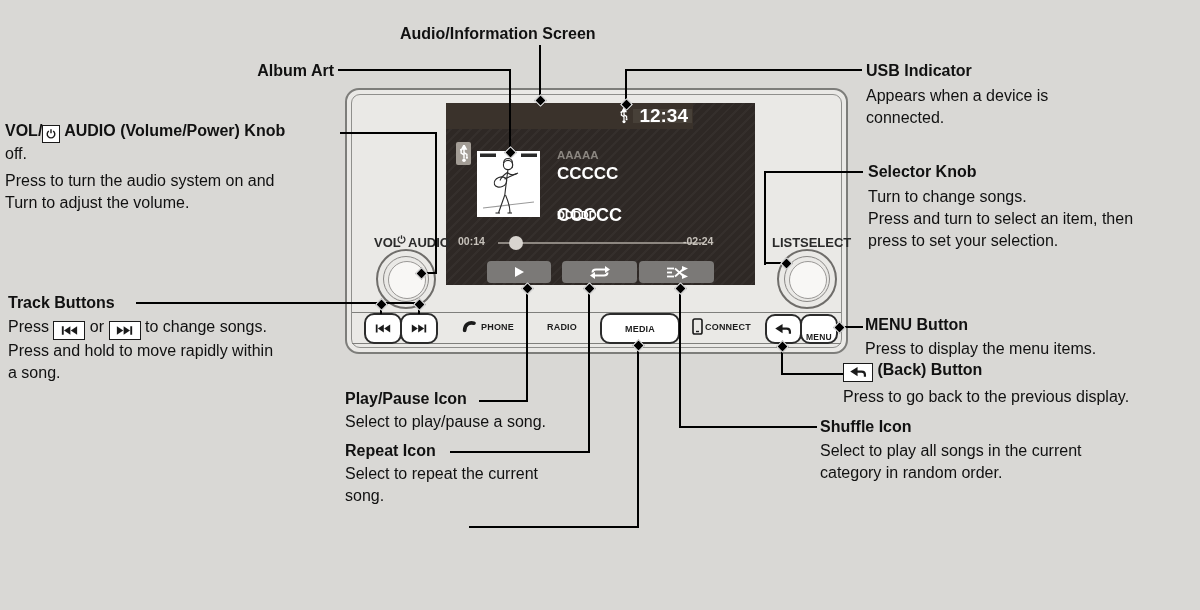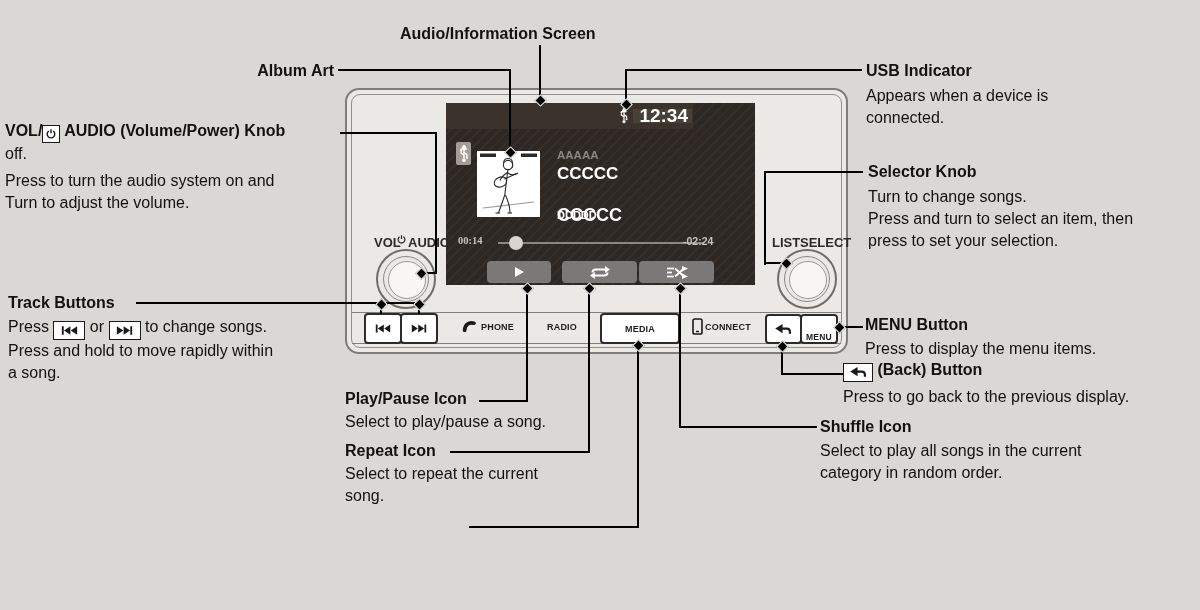--- a/index.html
+++ b/index.html
@@ -22,21 +22,21 @@
   .cl{position:absolute;background:#000;z-index:6;}
   .dia{position:absolute;width:7px;height:7px;background:#000;border:1px solid #fff;
        transform:rotate(45deg);z-index:7;}
   
   .dev-outer{position:absolute;left:345px;top:88px;width:499px;height:262px;
     border:2px solid #7d7d7a;border-radius:14px;background:#eae9e6;z-index:1;}
   .dev-inner{position:absolute;left:351px;top:94px;width:489px;height:252px;
     border:1.5px solid #8f8f8c;border-radius:9px;z-index:1;}
   .btn-band{position:absolute;left:352px;top:312px;width:489px;height:30px;
     border-top:1.5px solid #7f7f7c;border-bottom:1.5px solid #7f7f7c;z-index:2;}
-  .hwbox{position:absolute;background:#fff;border:2px solid #2b2b2b;border-radius:4px;
+  .hwbox{position:absolute;background:#fff;border:2px solid #2b2b2b;border-radius:10px;
     display:flex;align-items:center;justify-content:center;z-index:3;}
   .hwtxt{position:absolute;font-size:9px;font-weight:bold;color:#1c1c1c;z-index:3;
     letter-spacing:.2px;white-space:nowrap;}
   .knob-ring{position:absolute;border-radius:50%;z-index:2;}
   .knoblbl{position:absolute;font-size:13px;font-weight:bold;color:#2a2a2a;z-index:2;
     white-space:nowrap;}
   
   .screen{position:absolute;left:446px;top:103px;width:309px;height:182px;
     background:#2e2825;z-index:2;
     background-image:repeating-linear-gradient(135deg,rgba(255,255,255,.03) 0 2px,transparent 2px 7px);}
@@ -113,21 +113,21 @@
           <line x1="30.5" y1="62" x2="35" y2="62"></line>
         </g>
       </svg>
     </div>
 
     <div class="songline" style="top:46px;font-size:11.5px;color:#8b8680;">AAAAA</div>
     <div class="songline" style="top:61px;font-size:17px;">CCCCC</div>
     <div class="songline" style="top:87px;font-size:18px;margin-top:15px;">CCCCC</div>
     <div class="songline" style="top:106px;font-size:11px;">DDDDD</div>
 
-    <div class="ptime" style="left:12px;font-family:Liberation Serif, serif;">00:14</div>
+    <div class="ptime" style="left:12px;">00:14</div>
     <div class="ptrack"></div>
     <div class="pknob"></div>
     <div class="ptime" style="left:237px;">-02:24</div>
 
     <div class="scrbtn" style="left:41px;width:64px;">
       <svg width="12" height="12" viewBox="0 0 12 12">
           <polygon points="2,1 11,6 2,11" fill="#fff"></polygon>
         </svg>
     </div>
     <div class="scrbtn" style="left:116px;width:75px;">

